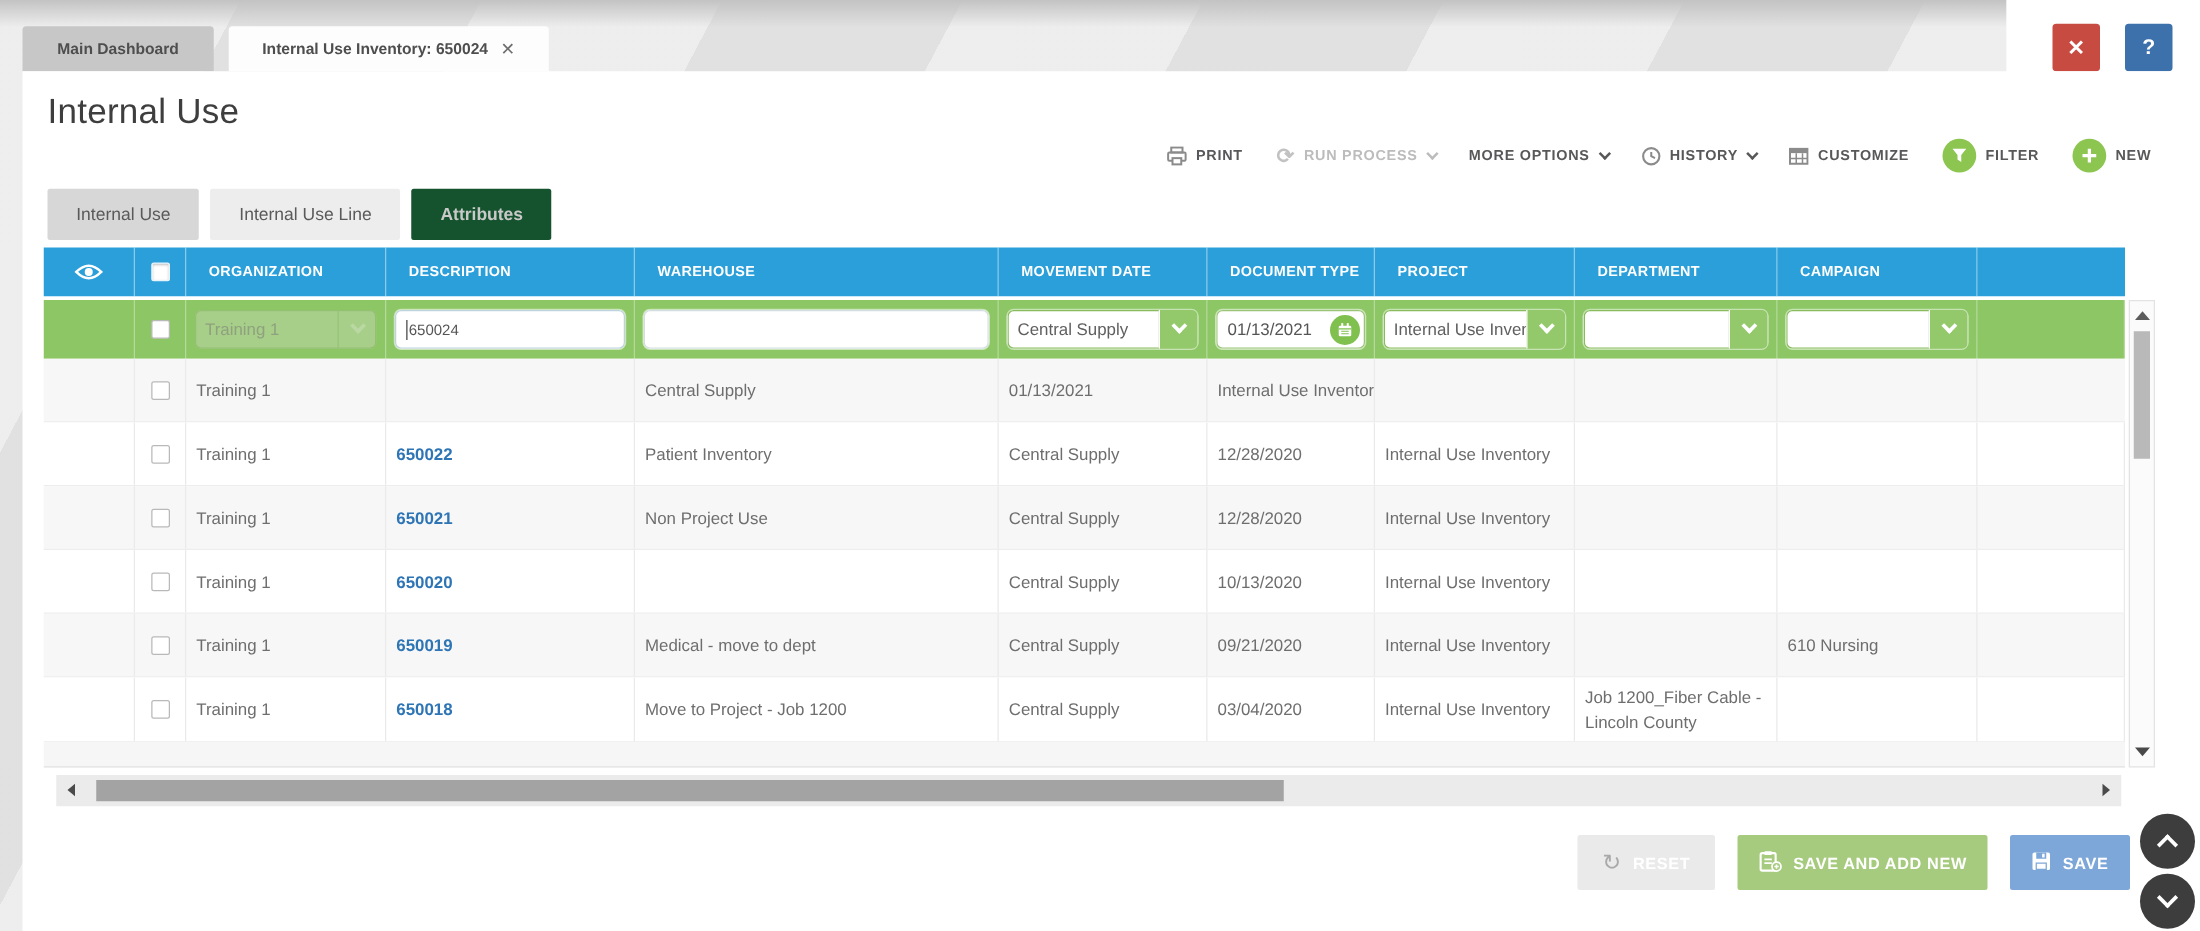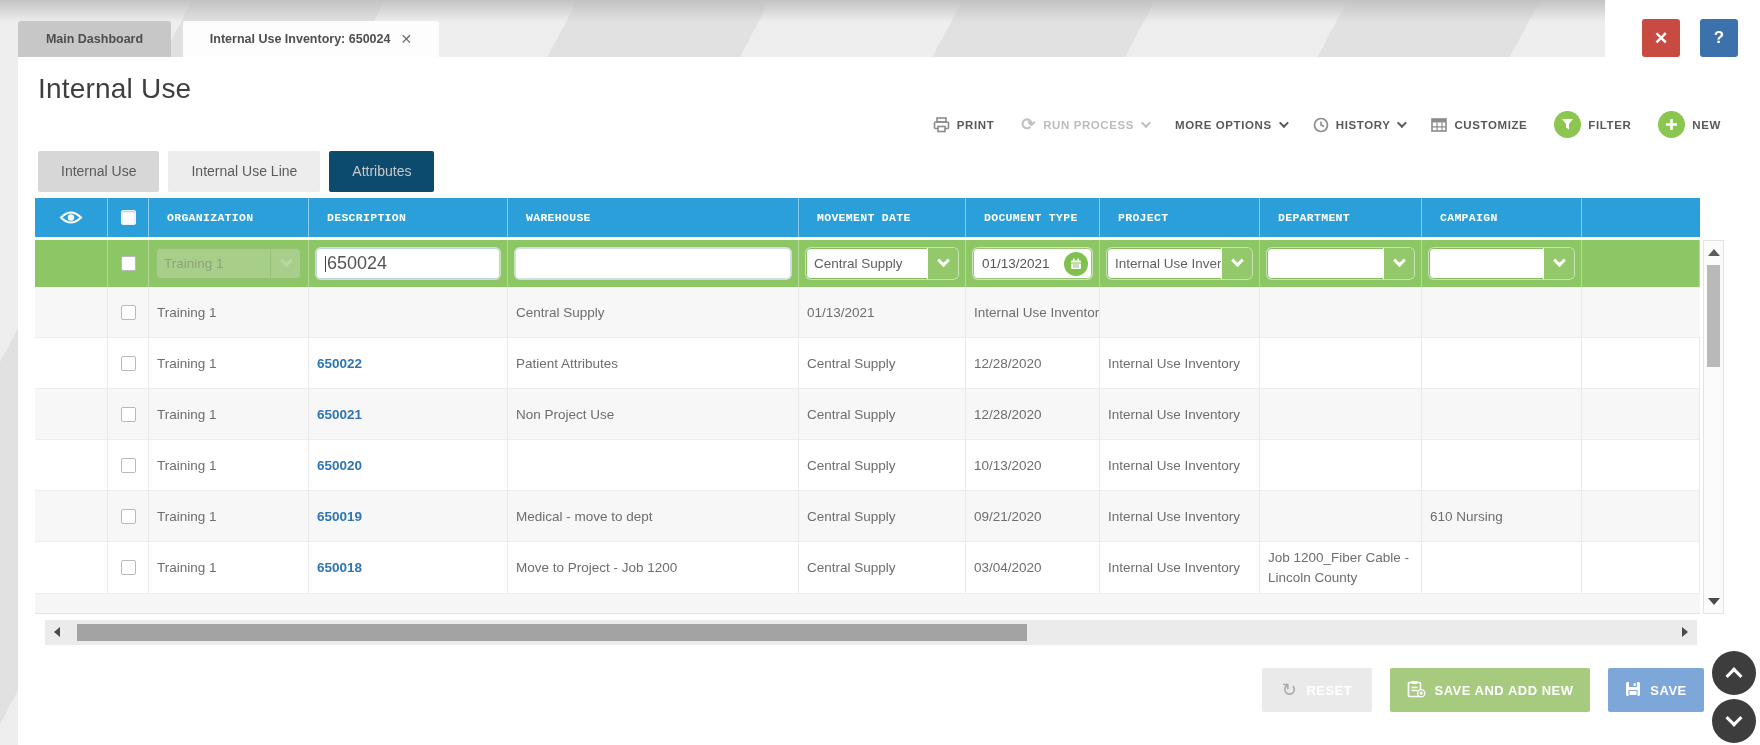--- a/index.html
+++ b/index.html
@@ -37,37 +37,37 @@
           transform:rotate(45deg) translateY(-2px); display:inline-block; }
   .gcirc { width:27px; height:27px; border-radius:50%; background:#8cc550; display:flex; align-items:center; justify-content:center; }
   .ticon { color:#8b8b8b; display:flex; align-items:center; }
   .ticon.dis { color:#c2c2c2; }
   .glyph { font-size:17px; line-height:1; }
 
   
   .subtabs { left:20px; top:94px; display:flex; gap:9px; }
   .stab { height:41px; line-height:41px; padding:0 23px; font-size:14px; color:#5a5a5a; background:#ededed; border-radius:2px; }
   .stab.active { background:#d7d7d7; }
-  .stab.disabled { background:#0c4a6e; color:#c9c9c9; }
+  .stab.disabled { background:#14532d; color:#c9c9c9;font-weight:bold; }
 
   
   .table { left:17px; top:141px; width:1665px; }
   .grid { display:grid; grid-template-columns:73px 41px 160px 199px 291px 167px 134px 160px 162px 160px 118px; }
   .thead { height:39px; background:#2b9fd9; }
   .thead > div { display:flex; align-items:center; padding-left:18px; color:#fff; font-size:11.5px; font-weight:700;
-                 letter-spacing:.3px; border-right:1px solid rgba(255,255,255,.45); overflow:hidden; white-space:nowrap;font-family:Liberation Mono, monospace; }
+                 letter-spacing:.3px; border-right:1px solid rgba(255,255,255,.45); overflow:hidden; white-space:nowrap; }
   .thead > .cicon { justify-content:center; padding-left:0; }
   .cb { width:15px; height:15px; background:#fff; border:1px solid #b9b9b9; border-radius:2px; }
   .cb.hdr { border:1px solid #e8f4fb; box-shadow:inset 0 1px 2px rgba(0,0,0,.25); }
 
   .editrow { height:47px; background:#8dc765; margin-top:3px; }
   .editrow > div { display:flex; align-items:center; padding:0 7px; border-right:1px solid rgba(255,255,255,.35); }
   .editrow > .cicon { justify-content:center; padding:0; }
   .vinput { height:31px; width:100%; background:#fff; border-radius:5px; box-shadow:inset 0 0 0 1px #bed2df, 0 0 0 1px rgba(255,255,255,.55);
-            display:flex; align-items:center; padding:0 9px; font-size:18px; color:#555; overflow:hidden; white-space:nowrap; }
+            display:flex; align-items:center; padding:0 9px; font-size:12px; color:#555; overflow:hidden; white-space:nowrap; }
   .caret { width:1px; height:16px; background:#444; margin-right:1px; }
   input.finput { height:31px; width:100%; background:#fff; border:none; border-radius:5px;
             box-shadow:inset 0 0 0 1px #d4dde3, 0 0 0 1px rgba(255,255,255,.55); font-size:13.5px; color:#555; padding:0 9px;
             font-family:"Liberation Sans", sans-serif; outline:none; }
   .dd { height:31px; width:100%; background:#fff; border-radius:5px; overflow:hidden; display:flex;
         box-shadow:inset 0 0 0 1px #88bb5c, 0 0 0 1px rgba(255,255,255,.5); }
   .dd .val { flex:1; display:flex; align-items:center; padding:0 8px; font-size:13.5px; color:#5f5f5f; overflow:hidden; white-space:nowrap; }
   .dd .ddchev { width:31px; background:#94c96b; border-left:1px solid #fff; display:flex; align-items:center; justify-content:center; }
   .dd .ddchev i { width:9px; height:9px; border-right:3px solid #fff; border-bottom:3px solid #fff; transform:rotate(45deg) translate(-2px,-2px); }
   .dd.dis { background:#a7cf8a; box-shadow:inset 0 0 0 1px #95bf73; }
@@ -309,21 +309,21 @@
         <div></div>
         <div></div>
       </div>
       <div class="grid trow">
         <div class="cicon"></div>
         <div class="cicon">
             <span class="cb"></span>
           </div>
         <div>Training 1</div>
         <div class="link">650022</div>
-        <div>Patient Attributes</div>
+        <div>Patient Inventory</div>
         <div>Central Supply</div>
         <div>12/28/2020</div>
         <div>Internal Use Inventory</div>
         <div></div>
         <div></div>
         <div></div>
       </div>
       <div class="grid trow alt">
         <div class="cicon"></div>
         <div class="cicon">

